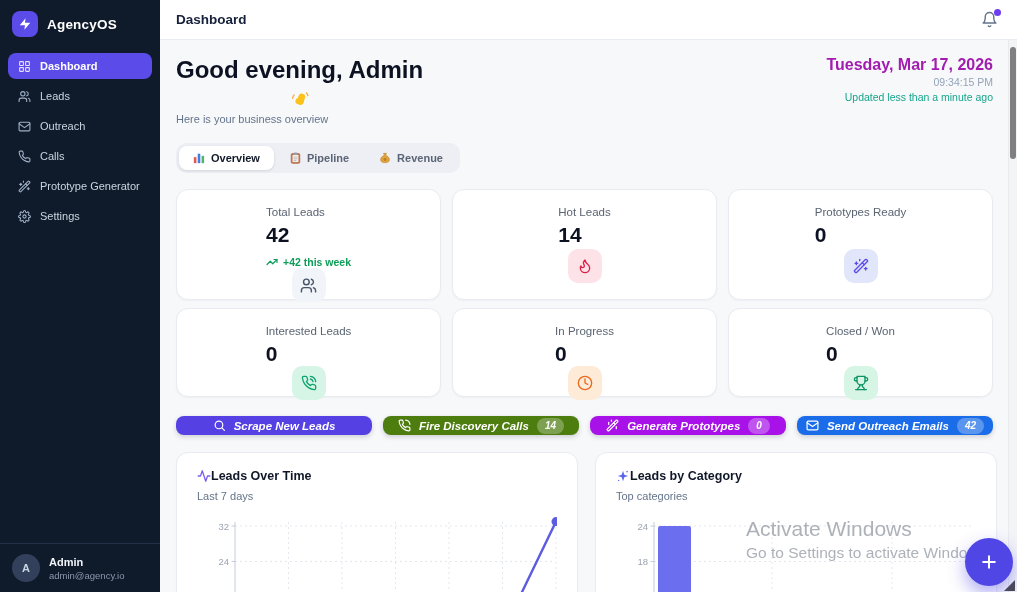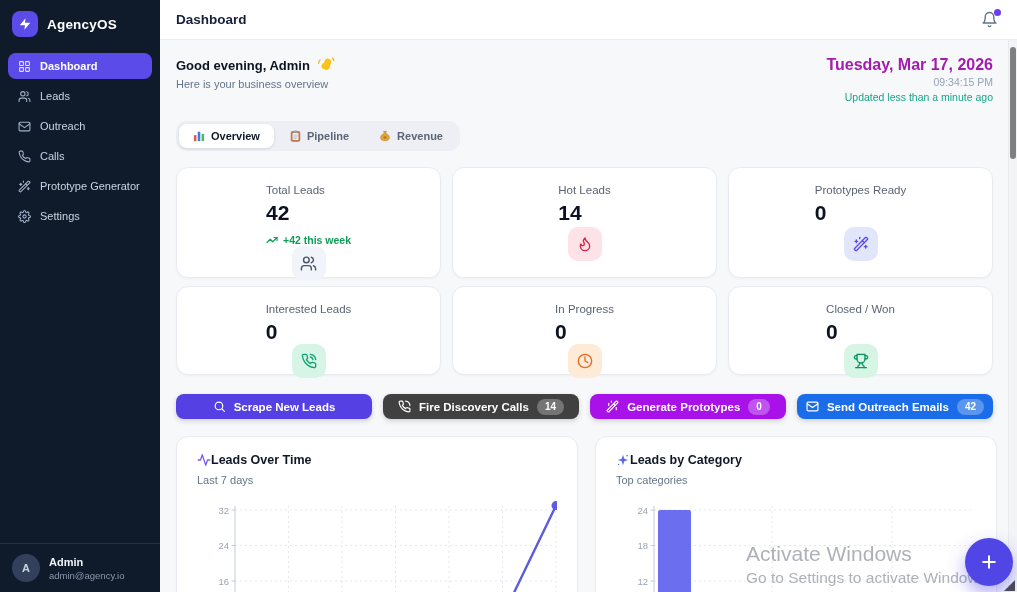--- a/index.html
+++ b/index.html
@@ -23,21 +23,21 @@
 
   
   .topbar { position:absolute; left:160px; right:0; top:0; height:40px; background:#fff; border-bottom:1px solid #e9edf2; display:flex; align-items:center; justify-content:space-between; padding:0 18px 0 16px; z-index:4; }
   .topbar-title { font-size:13.5px; font-weight:bold; color:#16203a; }
   .bell-wrap { position:relative; width:18px; height:18px; color:#64748b; cursor:pointer; }
   .bell-dot { position:absolute; right:-2px; top:-2px; width:7px; height:7px; border-radius:50%; background:#6d3ef0; }
 
   
   .content { position:absolute; left:160px; top:40px; right:0; bottom:0; padding:16px 24px 0 16px; }
   .greet-row { display:flex; justify-content:space-between; align-items:flex-start; }
-  .greet-title { font-size:13px; font-weight:800; color:#0c1222; display:flex; align-items:center; gap:7px; }
+  .greet-title { font-size:24px; font-weight:800; color:#0c1222; display:flex; align-items:center; gap:7px;flex-direction:column; }
   .greet-sub { font-size:11px; color:#64748b; margin-top:4px; }
   .dt { text-align:right; }
   .dt-date { font-size:16px; font-weight:bold; color:#a21caf; }
   .dt-time { font-size:10.5px; color:#94a3b8; margin-top:2px; }
   .dt-updated { font-size:10.5px; color:#16a68b; margin-top:3px; }
 
   
   .tabs { display:inline-flex; background:#edeff4; border-radius:10px; padding:3px; margin-top:18px; gap:2px; }
   .tab { display:flex; align-items:center; gap:6px; padding:6px 14px; border-radius:8px; font-size:11px; font-weight:bold; color:#5b6575; cursor:pointer; }
   .tab.active { background:#fff; color:#101828; box-shadow:0 1px 3px rgba(16,24,40,.12); }
@@ -51,39 +51,39 @@
   .tile { width:34px; height:34px; border-radius:10px; display:flex; align-items:center; justify-content:center; flex:none; }
   .tile-users { background:#f1f5f9; color:#475569; }
   .tile-flame { background:#fde3e8; color:#e11d48; }
   .tile-wand  { background:#e2e6fb; color:#5b4be8; }
   .tile-phone { background:#d7f5e6; color:#0ea371; }
   .tile-clock { background:#fdead7; color:#ea6a1d; }
   .tile-trophy{ background:#d7f5e4; color:#0d9466; }
 
   
   .actions { display:grid; grid-template-columns:repeat(4,1fr); gap:11px; margin-top:19px; }
-  .action-btn { height:25px; border:none; border-radius:8px; display:flex; align-items:center; justify-content:center; gap:8px; color:#fff; font-family:inherit; font-size:11.5px; font-weight:bold; cursor:pointer; box-shadow:0 2px 5px rgba(16,24,40,.18); }
+  .action-btn { height:19px; border:none; border-radius:8px; display:flex; align-items:center; justify-content:center; gap:8px; color:#fff; font-family:inherit; font-size:11.5px; font-weight:bold; cursor:pointer; box-shadow:0 2px 5px rgba(16,24,40,.18);font-style:italic; }
   .action-0 { background:#5540e4; }
-  .action-1 { background:#404040; }
+  .action-1 { background:#4d7c0f; }
   .action-2 { background:#a812e8; }
   .action-3 { background:#1b6ce8; }
   .badge { background:rgba(255,255,255,.28); border-radius:999px; padding:2.5px 8px; font-size:10px; font-weight:bold; }
 
   
   .charts { display:grid; grid-template-columns:1fr 1fr; gap:17px; margin-top:17px; }
   .chart-card { background:#fff; border:1px solid #e8ecf1; border-radius:12px; padding:16px 20px; height:250px; box-shadow:0 1px 2px rgba(16,24,40,.04); }
   .chart-title { display:flex; align-items:center; font-size:12.5px; font-weight:bold; color:#101828; }
   .chart-sub { font-size:11px; color:#64748b; margin-top:7px; }
   .chart-svg { margin-top:10px; display:block; }
   .grid { stroke:#e3e8ef; stroke-width:1; stroke-dasharray:2 3; }
   .axis { stroke:#c3ccd8; stroke-width:1; }
   .tick { font-size:9.5px; fill:#9aa4b2; font-family:"Liberation Sans",sans-serif; }
 
   
-  .watermark { position:absolute; left:746px; top:542px; color:rgba(122,129,140,.62); z-index:8; pointer-events:none; }
+  .watermark { position:absolute; left:746px; top:517px; color:rgba(122,129,140,.62); z-index:8; pointer-events:none; }
   .wm1 { font-size:21px; }
   .wm2 { font-size:15.5px; margin-top:3px; }
   .fab { position:absolute; left:965px; top:538px; width:48px; height:48px; border-radius:50%; border:none; background:#5046e5; color:#fff; display:flex; align-items:center; justify-content:center; box-shadow:0 8px 18px rgba(80,70,229,.45); cursor:pointer; z-index:9; }
 
   
   .scrollbar { position:absolute; right:0; top:40px; bottom:0; width:9px; background:#f3f4f6; border-left:1px solid #e8eaee; z-index:6; }
   .scroll-thumb { position:absolute; left:1px; top:7px; width:6px; height:112px; background:#7f7f7f; border-radius:4px; cursor:pointer; }
   .corner-grip { position:absolute; right:2px; bottom:1px; width:0; height:0; border-left:11px solid transparent; border-bottom:11px solid #4a4a4a; z-index:7; }
 
   svg { display:block; }

